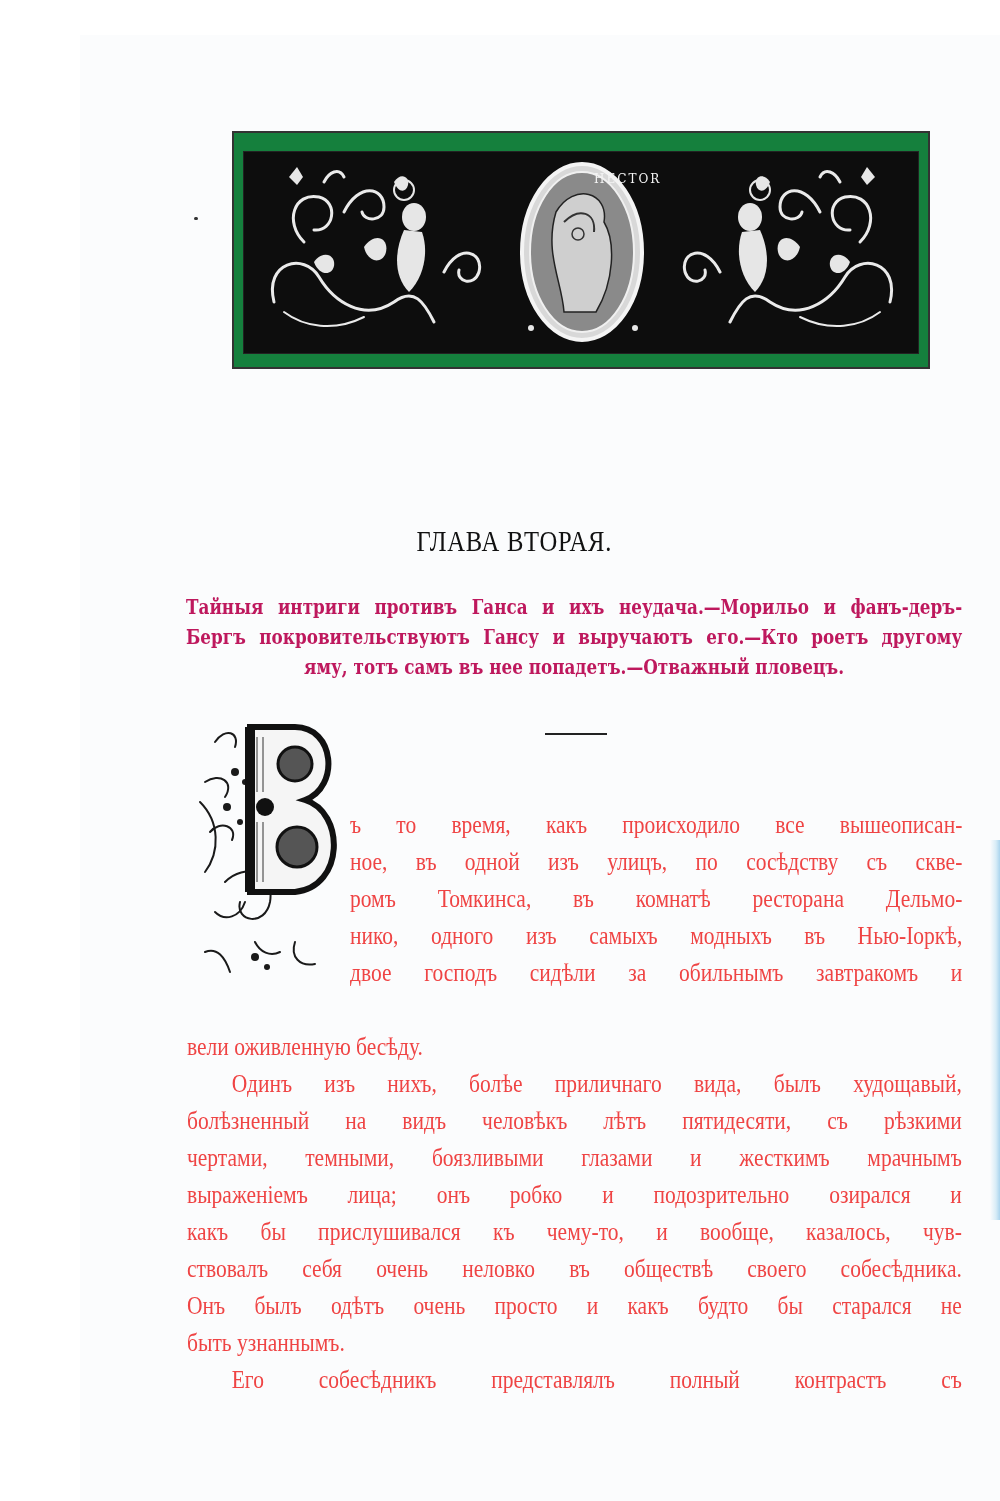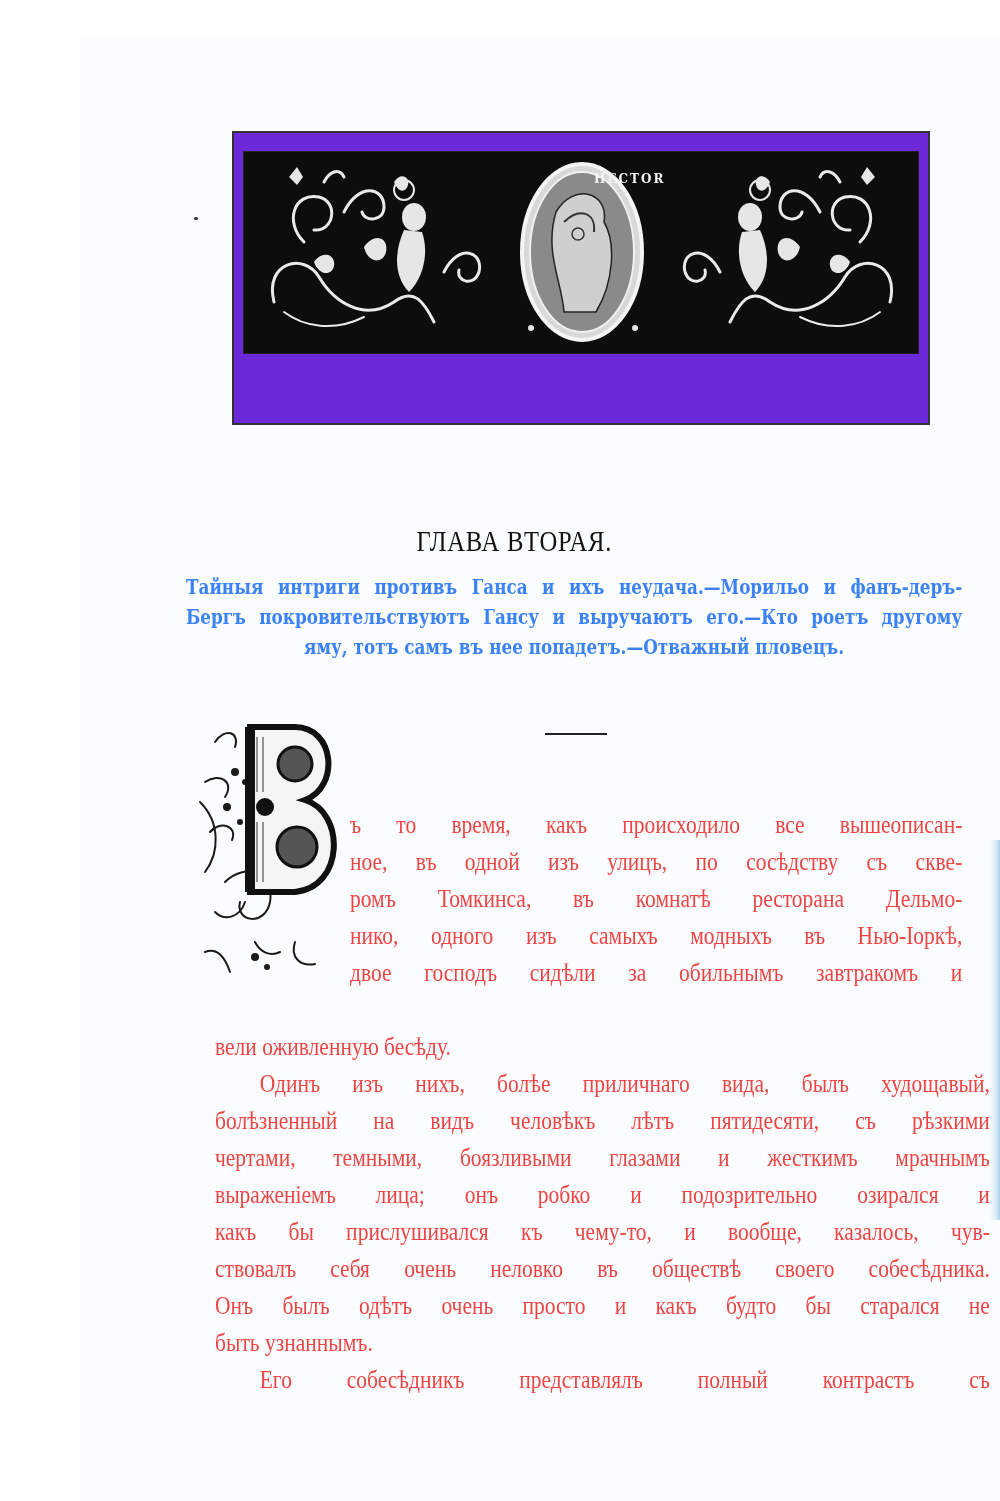--- a/index.html
+++ b/index.html
@@ -14,44 +14,44 @@
     background: #fbfcfd;
   }
   .blue-edge {
     position: absolute; left: 990px; top: 840px; width: 10px; height: 380px;
     background: linear-gradient(90deg, rgba(255,255,255,0) 0%, #d7ecf7 60%, #a9d4ee 100%);
   }
   .speck { position: absolute; left: 194px; top: 217px; width: 4px; height: 3px; background: #333; border-radius: 2px; }
 
   
   .headpiece-frame {
-    position: absolute; left: 232px; top: 131px; width: 698px; height: 294px;
-    border: 2px solid #333; box-sizing: border-box; background: #6d28d9; font-weight: bold;
+    position: absolute; left: 232px; top: 131px; width: 698px; height: 238px;
+    border: 2px solid #333; box-sizing: border-box; background: #15803d;
   }
   .headpiece-panel {
     position: absolute; left: 9px; top: 18px; width: 676px; height: 203px;
     background: #0d0d0d; border: 1px solid #222; box-sizing: border-box; overflow: hidden;
   }
   .headpiece-panel svg { position: absolute; left: 0; top: 0; }
   .medallion-text {
     position: absolute; font-family: "DejaVu Serif", serif; font-size: 12px; color: #f3f3f3;
     letter-spacing: 2px;
   }
 
   
   .chapter-title {
     position: absolute; left: 0; width: 1000px; top: 524px; text-align: center;
     font-family: "Liberation Serif", serif; font-size: 30px; letter-spacing: 1px;
     transform: scaleX(0.82); transform-origin: 580px 0;
     color: #111;
   }
   .chapter-summary {
-    position: absolute; left: 186px; width: 776px; top: 572px;
+    position: absolute; left: 186px; width: 776px; top: 592px;
     font-family: "DejaVu Serif", serif; font-weight: bold; font-size: 20px; line-height: 30px;
-    color: #3b82f6; text-align: justify;
+    color: #be185d; text-align: justify;
   }
   .chapter-summary .line { display: block; white-space: nowrap; text-align: justify; text-align-last: justify; }
   .chapter-summary .line.center { text-align: center; text-align-last: center; }
   .summary-inner { transform: scaleX(0.84); transform-origin: 0 0; width: 924px; }
 
   .separator {
     position: absolute; left: 545px; top: 733px; width: 62px; height: 2px; background: #222;
   }
 
   
@@ -59,21 +59,21 @@
     position: absolute; left: 195px; top: 712px; width: 150px; height: 280px;
   }
 
   .body-text {
     position: absolute; font-family: "Liberation Serif", serif; font-size: 25px; color: #ef4444;
   }
   .body-text .line { display: block; white-space: nowrap; text-align: justify; text-align-last: justify; height: 37px; line-height: 37px; }
   .body-text .line.last { text-align-last: left; }
   .body-text .line.indent { padding-left: 52px; }
   .inset-text { left: 350px; top: 806px; width: 612px; }
-  .full-text { left: 187px; top: 1028px; width: 775px; margin-left: 28px; }
+  .full-text { left: 187px; top: 1028px; width: 775px; }
   .inner-scale { transform: scaleX(0.86); transform-origin: 0 0; }
   .inset-text .inner-scale { width: 712px; }
   .full-text .inner-scale { width: 901px; }
 </style>
 </head>
 <body>
 
 <div class="scan"></div>
 <div class="blue-edge"></div>
 <div class="speck"></div>

